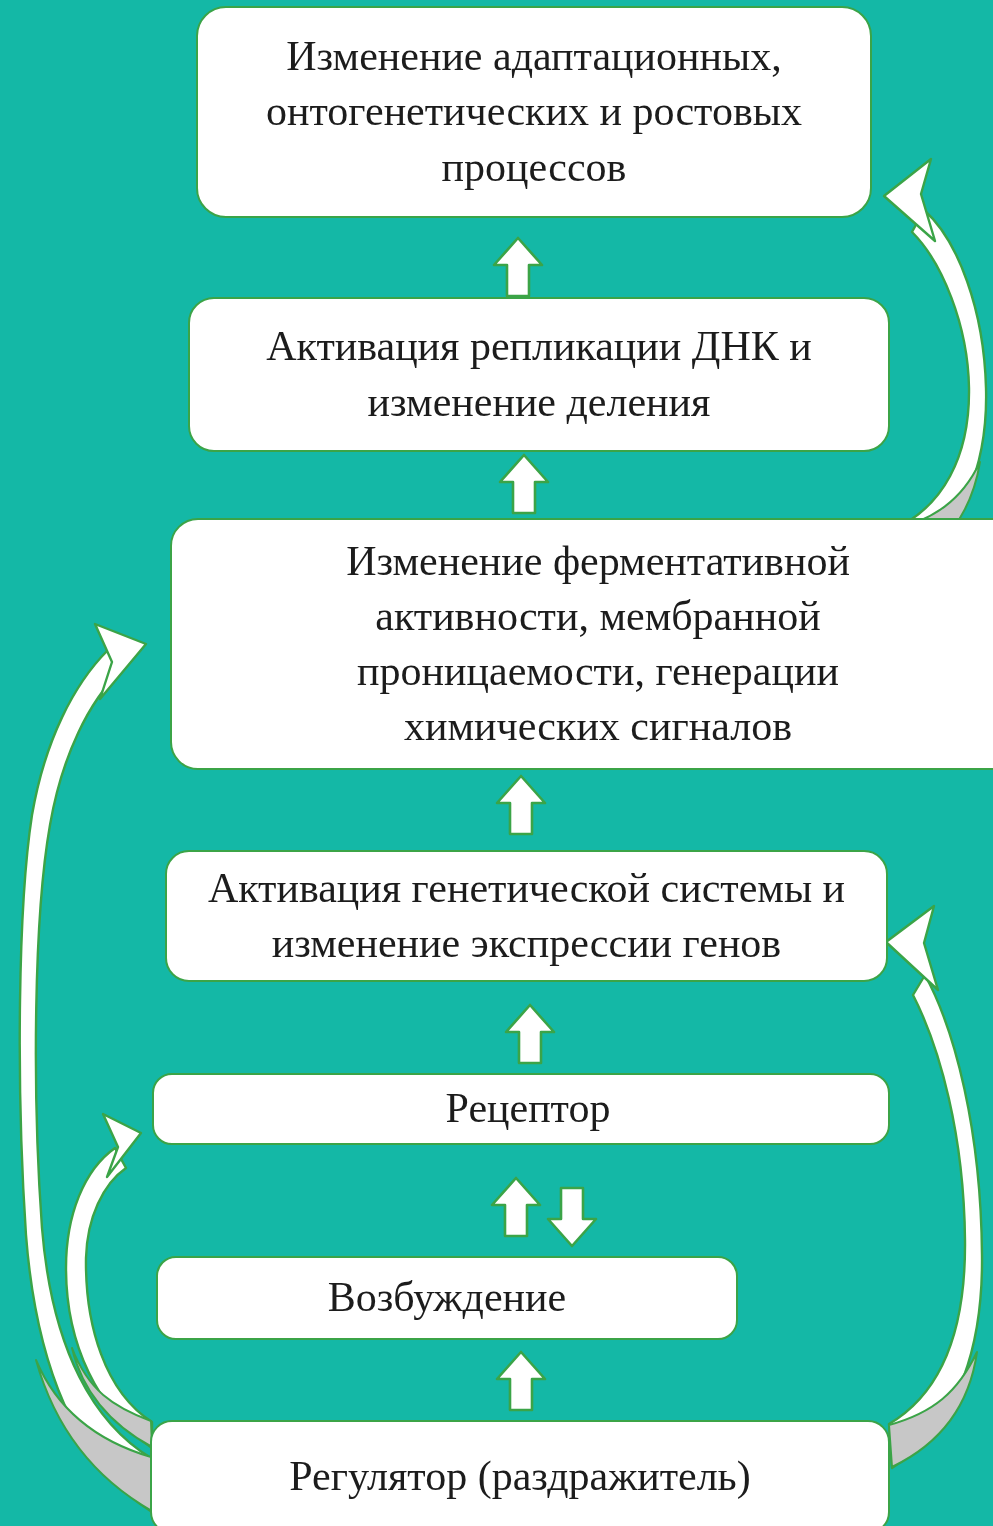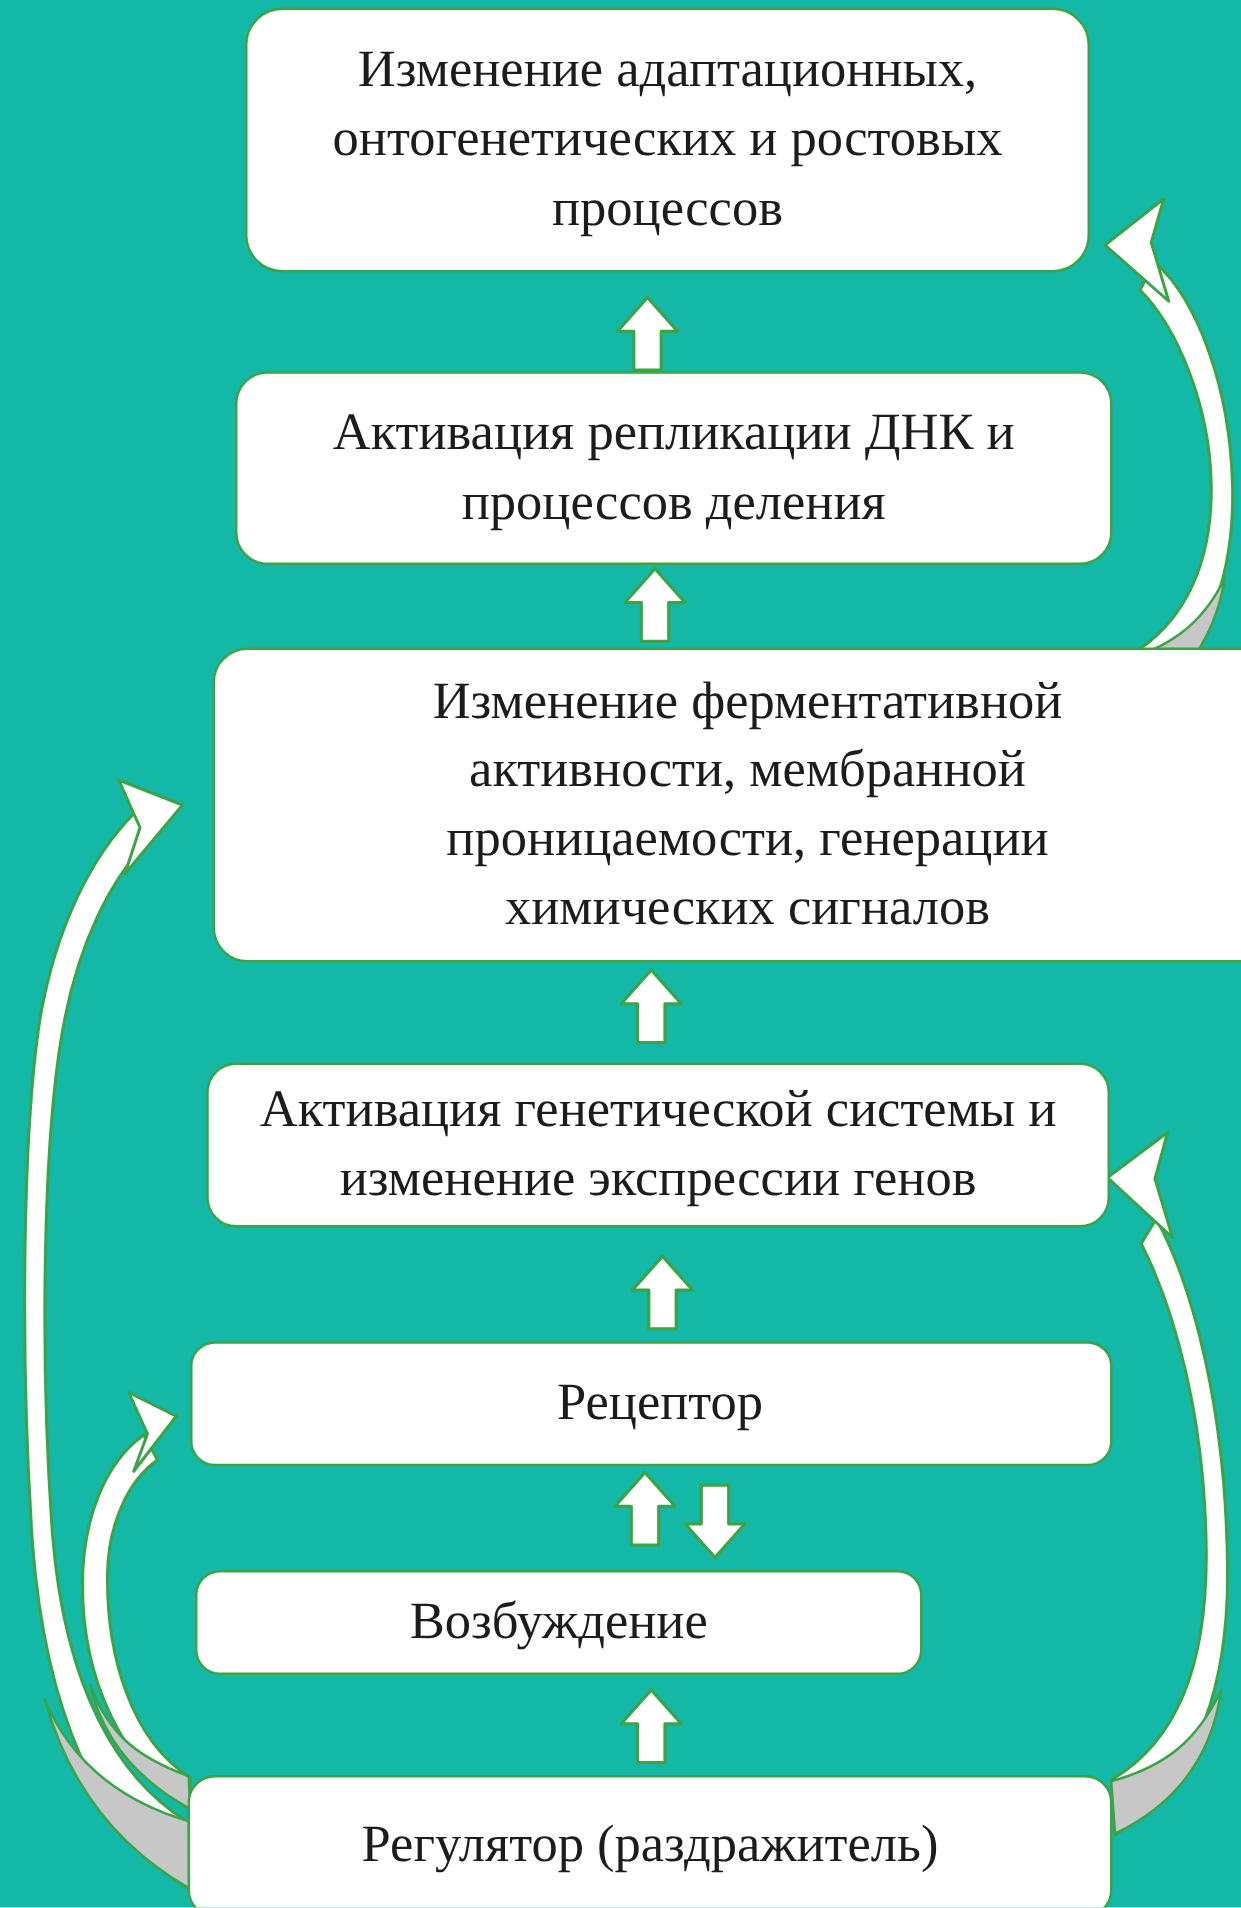--- a/index.html
+++ b/index.html
@@ -59,21 +59,21 @@
     color: #1c1c1c;
     font-size: 42px;
     line-height: 1.31;
     white-space: pre-line;
     padding: 0 30px;
   }
   .b1 { left: 196px; top: 6px;    width: 676px; height: 212px; border-radius: 30px; }
   .b2 { left: 188px; top: 297px;  width: 702px; height: 155px; border-radius: 26px; }
   .b3 { left: 170px; top: 518px;  width: 856px; height: 252px; border-radius: 28px; }
   .b4 { left: 165px; top: 850px;  width: 723px; height: 132px; border-radius: 24px; }
-  .b5 { left: 152px; top: 1073px; width: 738px; height: 100px;  border-radius: 20px; padding-left: 44px; }
+  .b5 { left: 152px; top: 1073px; width: 738px; height: 72px;  border-radius: 20px; padding-left: 44px; }
   .b6 { left: 156px; top: 1256px; width: 582px; height: 84px;  border-radius: 20px; }
   .b7 { left: 150px; top: 1420px; width: 740px; height: 114px;  border-radius: 22px; }
 </style>
 </head>
 <body>
 
 <div class="stage">
 
   <svg class="arrows-svg" viewBox="0 0 993 1526" aria-hidden="true">
 
@@ -125,21 +125,21 @@
   </svg>
 
   <div class="box b1">
     <span>Изменение адаптационных,
 онтогенетических и ростовых
 процессов</span>
   </div>
 
   <div class="box b2">
     <span>Активация репликации ДНК и
-процессов деления</span>
+изменение деления</span>
   </div>
 
   <div class="box b3">
     <span>Изменение ферментативной
 активности, мембранной
 проницаемости, генерации
 химических сигналов</span>
   </div>
 
   <div class="box b4">

